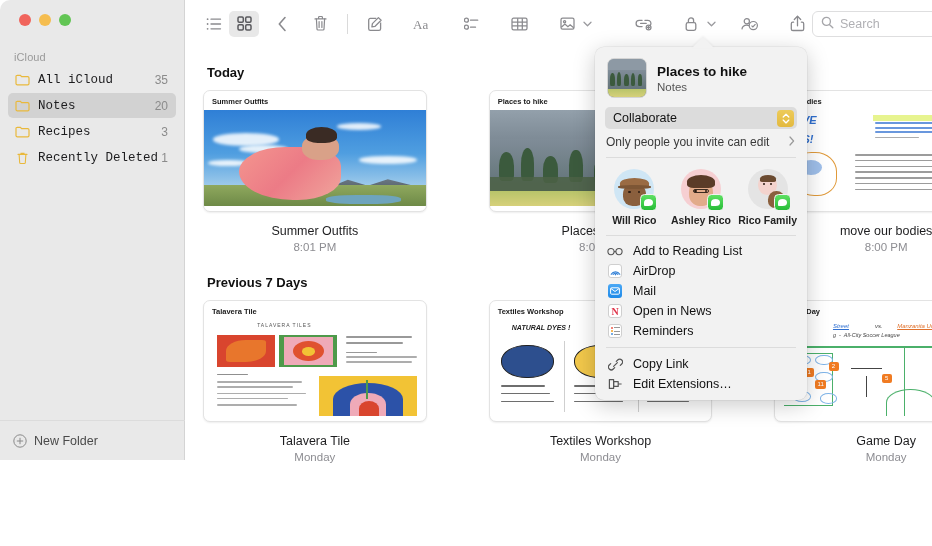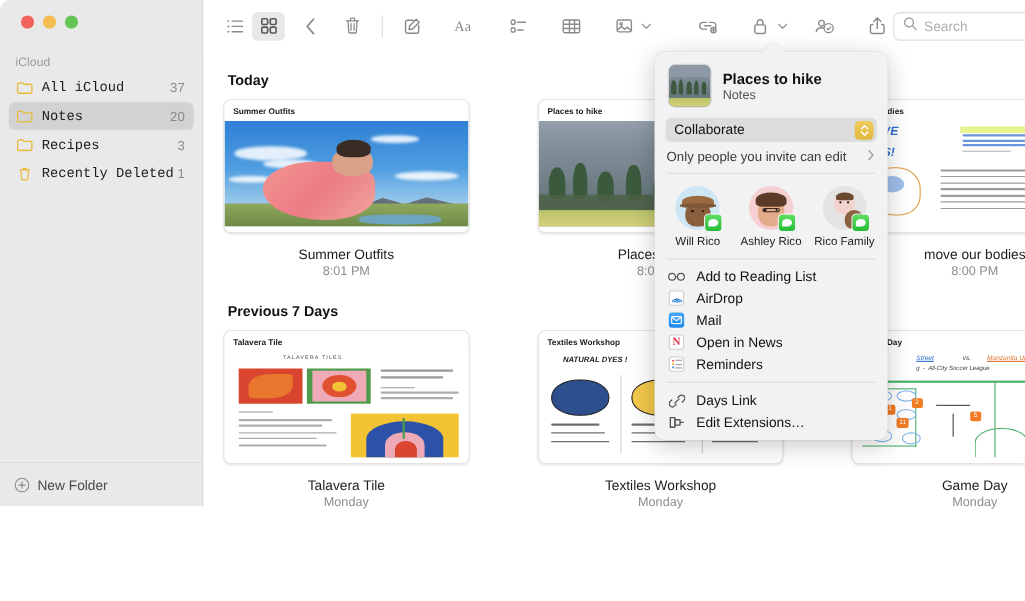--- a/index.html
+++ b/index.html
@@ -253,20 +253,21 @@
     color: #3a3a3a;
   }
   .pop-perm .chev { margin-left: auto; color: #9a9a9a; }
 
   .pop-div { height: 1px; background: #dcdcdc; margin: 0 11px; }
 
   .people {
     display: flex;
     padding: 11px 6px 9px 6px;
     justify-content: space-around;
+    font-weight: bold;
   }
   .person { width: 62px; display: flex; flex-direction: column; align-items: center; }
   .avatar {
     width: 40px; height: 40px;
     border-radius: 50%;
     position: relative;
     display: flex; align-items: flex-end; justify-content: center;
     overflow: visible;
   }
   .av-inner { width: 40px; height: 40px; border-radius: 50%; overflow: hidden; position: relative; }
@@ -319,21 +320,21 @@
 
     <div class="sb-list">
 
       <div class="sb-item">
         <span class="sb-icon">
           <svg width="15" height="12" viewBox="0 0 15 12">
               <path d="M1 2.6a1.3 1.3 0 011.3-1.3h3.1l1.2 1.3h6.1A1.3 1.3 0 0114 3.9v5.6a1.3 1.3 0 01-1.3 1.3H2.3A1.3 1.3 0 011 9.5z" fill="none" stroke="#e9b93c" stroke-width="1.2"></path>
             </svg>
         </span>
         <span class="sb-label">All iCloud</span>
-        <span class="sb-count">37</span>
+        <span class="sb-count">35</span>
       </div>
 
       <div class="sb-item selected">
         <span class="sb-icon">
           <svg width="15" height="12" viewBox="0 0 15 12">
               <path d="M1 2.6a1.3 1.3 0 011.3-1.3h3.1l1.2 1.3h6.1A1.3 1.3 0 0114 3.9v5.6a1.3 1.3 0 01-1.3 1.3H2.3A1.3 1.3 0 011 9.5z" fill="none" stroke="#e9b93c" stroke-width="1.2"></path>
             </svg>
         </span>
         <span class="sb-label">Notes</span>
         <span class="sb-count">20</span>
@@ -885,21 +886,21 @@
       <div class="menu-sep"></div>
 
       <div class="menu-item">
         <span class="mi-icon">
           <svg width="15" height="13" viewBox="0 0 15 13" fill="none" stroke="#555" stroke-width="1.2" stroke-linecap="round">
               <path d="M5.6 8.4l3.8-3.8"></path>
               <path d="M8.3 3.4l1.4-1.4a2.8 2.8 0 014 4l-1.4 1.4"></path>
               <path d="M6.7 9.6l-1.4 1.4a2.8 2.8 0 01-4-4l1.4-1.4"></path>
             </svg>
         </span>
-        <span>Days Link</span>
+        <span>Copy Link</span>
       </div>
 
       <div class="menu-item">
         <span class="mi-icon">
           <svg width="15" height="12" viewBox="0 0 15 12" fill="none" stroke="#555" stroke-width="1.2" stroke-linejoin="round">
               <path d="M1.4 1.6h4.2v8.8H1.4z"></path>
               <path d="M5.6 3.6h4.6v4.8H5.6z"></path>
               <path d="M10.2 6h3.4"></path>
             </svg>
         </span>

